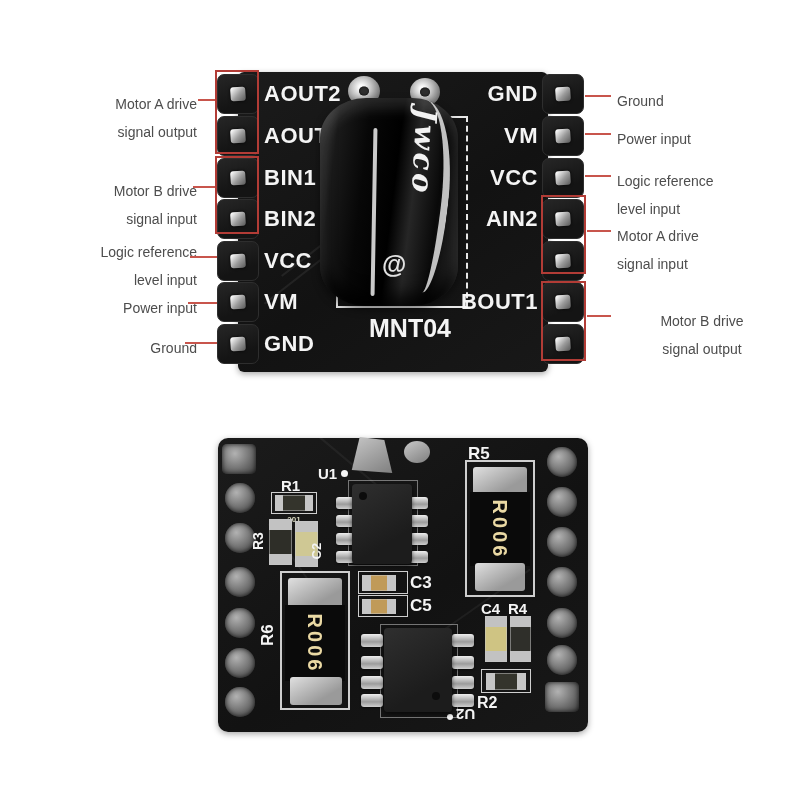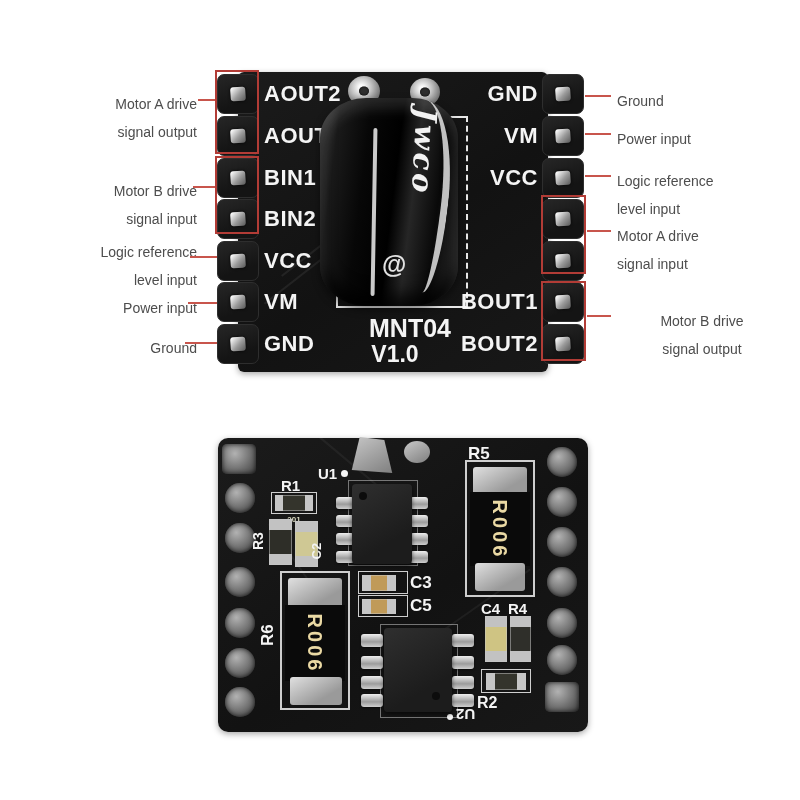--- a/index.html
+++ b/index.html
@@ -98,36 +98,35 @@
   <div class="pinlbl" style="left:264px;top:122px;">AOUT1</div>
   <div class="pinlbl" style="left:264px;top:164px;">BIN1</div>
   <div class="pinlbl" style="left:264px;top:205px;">BIN2</div>
   <div class="pinlbl" style="left:264px;top:247px;">VCC</div>
   <div class="pinlbl" style="left:264px;top:288px;">VM</div>
   <div class="pinlbl" style="left:264px;top:330px;">GND</div>
 
   <div class="pinlbl r" style="left:420px;top:80px;">GND</div>
   <div class="pinlbl r" style="left:420px;top:122px;">VM</div>
   <div class="pinlbl r" style="left:420px;top:164px;">VCC</div>
+  <div class="pinlbl r" style="left:420px;top:205px;">AIN2</div>
   <div class="pinlbl r" style="left:420px;top:288px;text-align:right;">BOUT1</div>
-  <div class="pinlbl r" style="left:420px;top:330px;">BOUT2</div>
 
   <div class="footprint"></div>
   <div class="screw" style="left:348px;top:76px;width:32px;height:30px;"></div>
   <div class="screw" style="left:410px;top:78px;width:30px;height:28px;"></div>
 
   <div class="cap">
     <div class="cap-hl" style="left:52px;top:30px;width:4px;height:168px;transform:rotate(1deg);"></div>
     <div class="cap-swoosh"></div>
     <div class="cap-brand">Jwco</div>
     <div class="cap-at">@</div>
   </div>
 
   <div class="silk" style="left:340px;top:314px;width:140px;text-align:center;font-size:25px;">MNT04</div>
-  <div class="silk" style="left:325px;top:341px;width:140px;text-align:center;font-size:23px;">V1.0</div>
 
   <div class="redbox" style="left:215px;top:70px;width:44px;height:84px;"></div>
   <div class="redbox" style="left:215px;top:156px;width:44px;height:78px;"></div>
   <div class="redbox" style="left:541px;top:195px;width:45px;height:79px;"></div>
   <div class="redbox" style="left:541px;top:281px;width:45px;height:80px;"></div>
 
   <div class="ann l" style="left:32px;top:90px;">Motor A drive
 signal output</div>
   <div class="ann l" style="left:32px;top:177px;">Motor B drive
 signal input</div>

